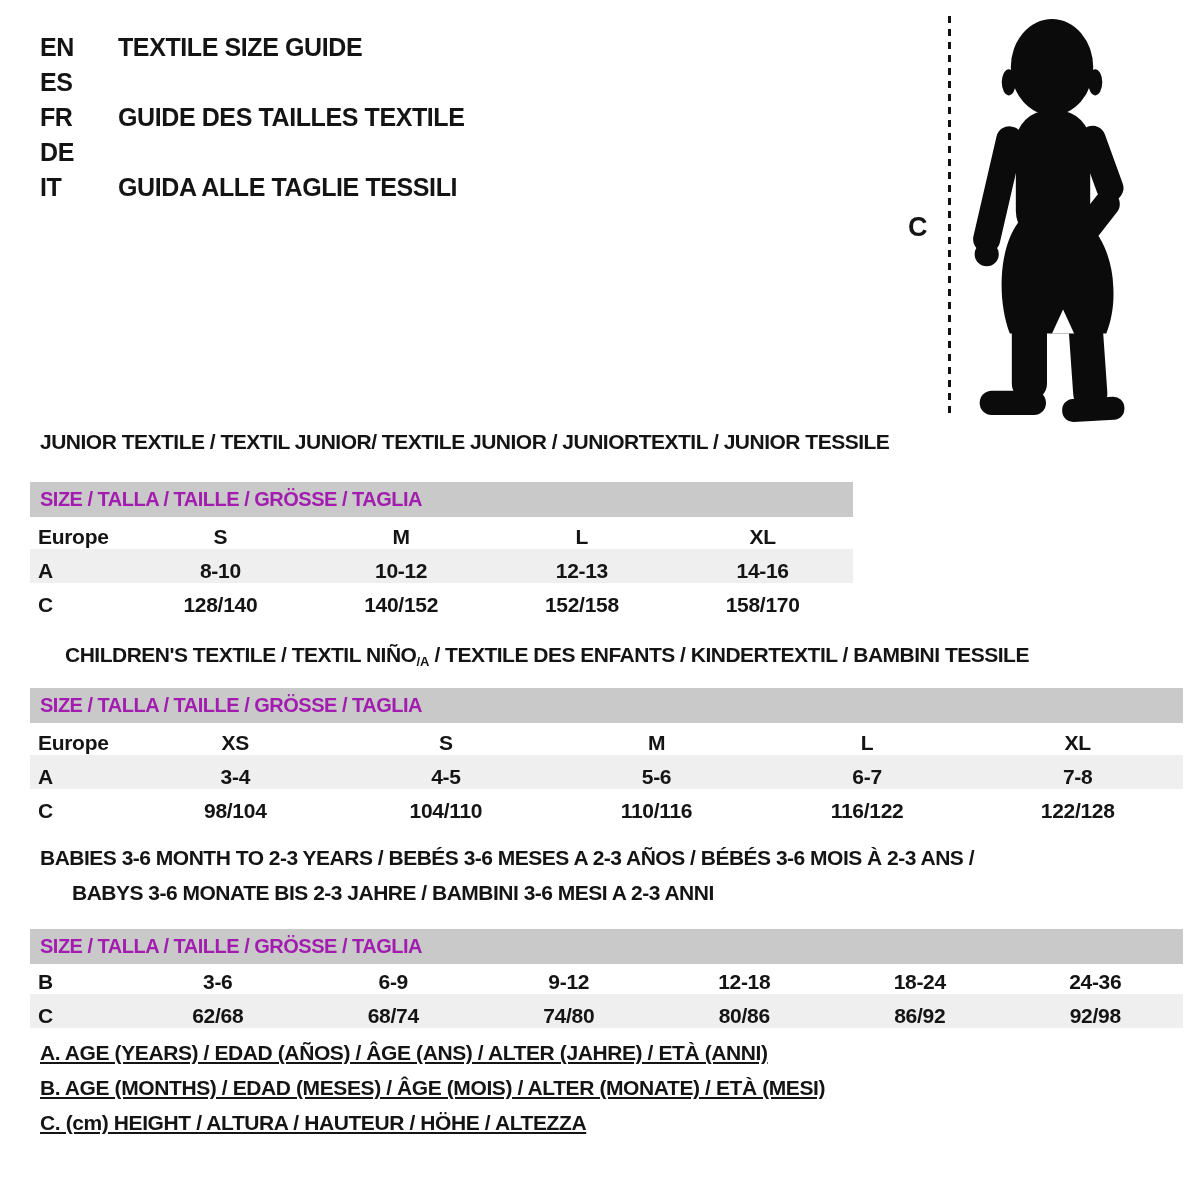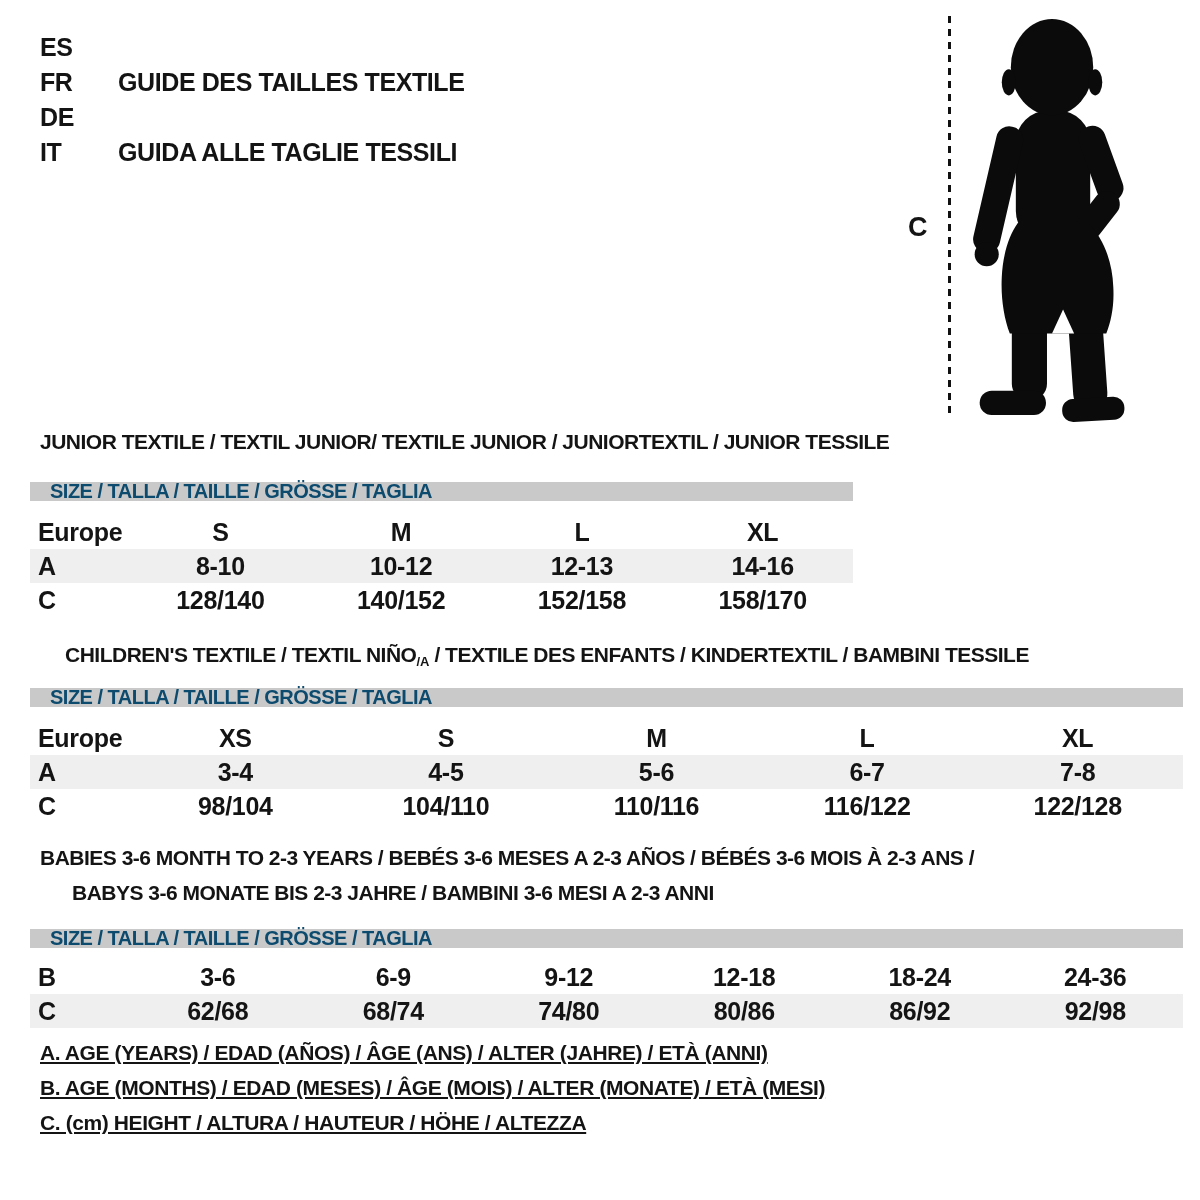--- a/index.html
+++ b/index.html
@@ -18,38 +18,42 @@
   .measure-line{
     left:948px;top:16px;width:3px;height:400px;
     background:repeating-linear-gradient(180deg,#111 0 7px,transparent 7px 13px);
   }
   .measure-label{left:908px;top:212px;font-size:27px;}
   .silhouette{left:963px;top:14px;}
   
   .section-title{font-size:21px;letter-spacing:-0.5px;white-space:nowrap;}
   .title-sub{font-size:13px;vertical-align:-4px;letter-spacing:-0.2px;}
   .size-bar{
-    background:#c9c9c9;color:#0c4a6e;height:19px;
+    background:#c9c9c9;color:#a21caf;height:35px;
     font-size:20px;letter-spacing:-0.5px;
-    display:flex;align-items:center;padding-left:20px;box-sizing:border-box;
+    display:flex;align-items:center;padding-left:10px;box-sizing:border-box;
   }
-  .trow{display:flex;align-items:center;height:34px;font-size:25px;letter-spacing:-0.3px;}
+  .trow{display:flex;align-items:flex-end;height:34px;font-size:21px;letter-spacing:-0.3px;}
   .trow.alt{background:#efefef;}
   .trow .lbl{width:100px;padding-left:8px;box-sizing:border-box;}
   .trow .cell{flex:1;text-align:center;}
   .w-junior{width:823px;}
   .w-wide{width:1153px;}
   
   .legend{left:40px;top:1035px;text-decoration:underline;}
   .legend-line{font-size:21px;line-height:35px;letter-spacing:-0.4px;white-space:nowrap;}
 </style>
 </head>
 <body>
 
 <div class="abs langs">
+  <div class="lang-row">
+    <span class="lang-code">EN</span>
+    <span class="lang-text">TEXTILE SIZE GUIDE</span>
+  </div>
   <div class="lang-row">
     <span class="lang-code">ES</span>
   </div>
   <div class="lang-row">
     <span class="lang-code">FR</span>
     <span class="lang-text">GUIDE DES TAILLES TEXTILE</span>
   </div>
   <div class="lang-row">
     <span class="lang-code">DE</span>
   </div>

